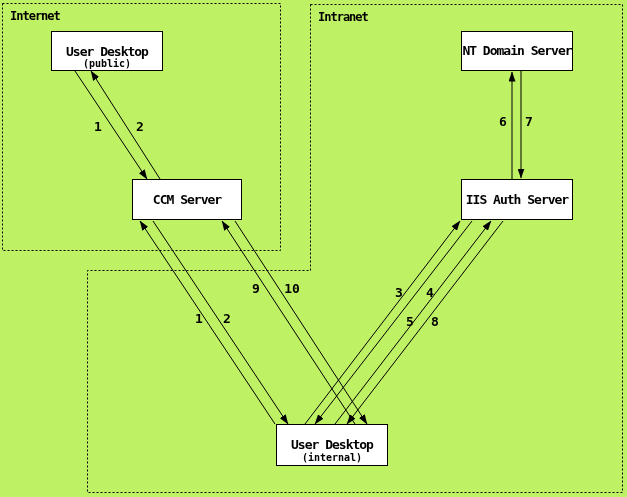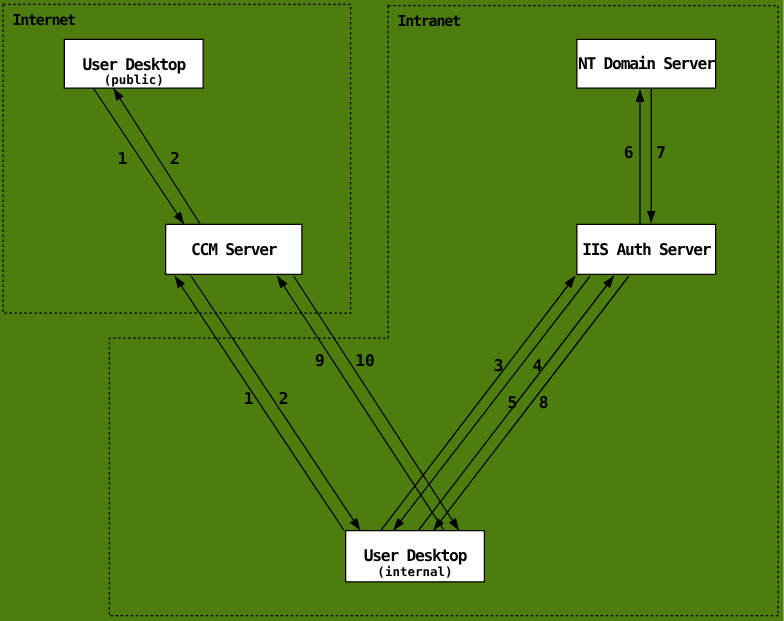--- a/index.html
+++ b/index.html
@@ -4,21 +4,21 @@
 <style>
   html, body {
     margin: 0;
     padding: 0;
     background: #ffffff;
   }
   .stage {
     position: relative;
     width: 627px;
     height: 497px;
-    background: #4d7c0f;
+    background: #bef264;
     overflow: hidden;
   }
   svg text {
     font-family: "DejaVu Sans Mono", "Liberation Mono", monospace;
     font-weight: bold;
     fill: #000000;
   }
   .zone-label   { font-size: 12px; letter-spacing: -1px; }
   .node-label   { font-size: 13px; text-anchor: middle; letter-spacing: -1px; }
   .node-sublabel{ font-size: 10px; text-anchor: middle; }

